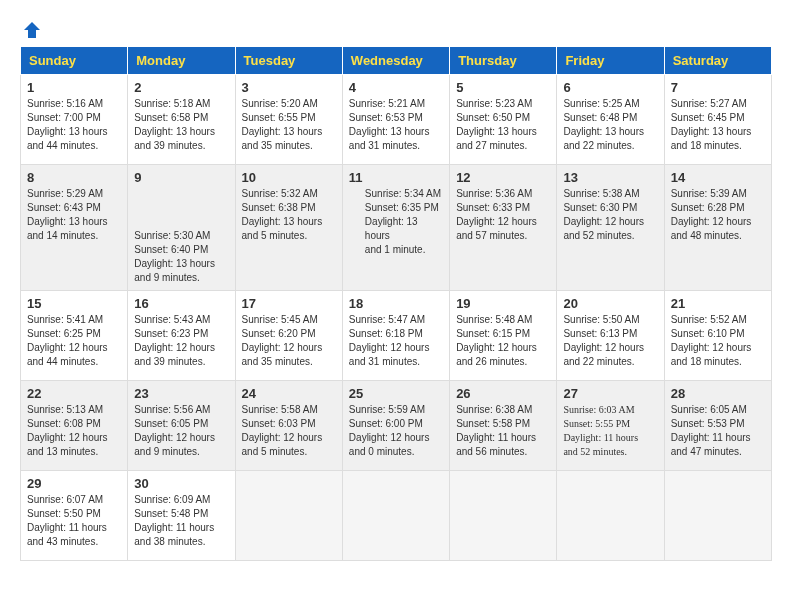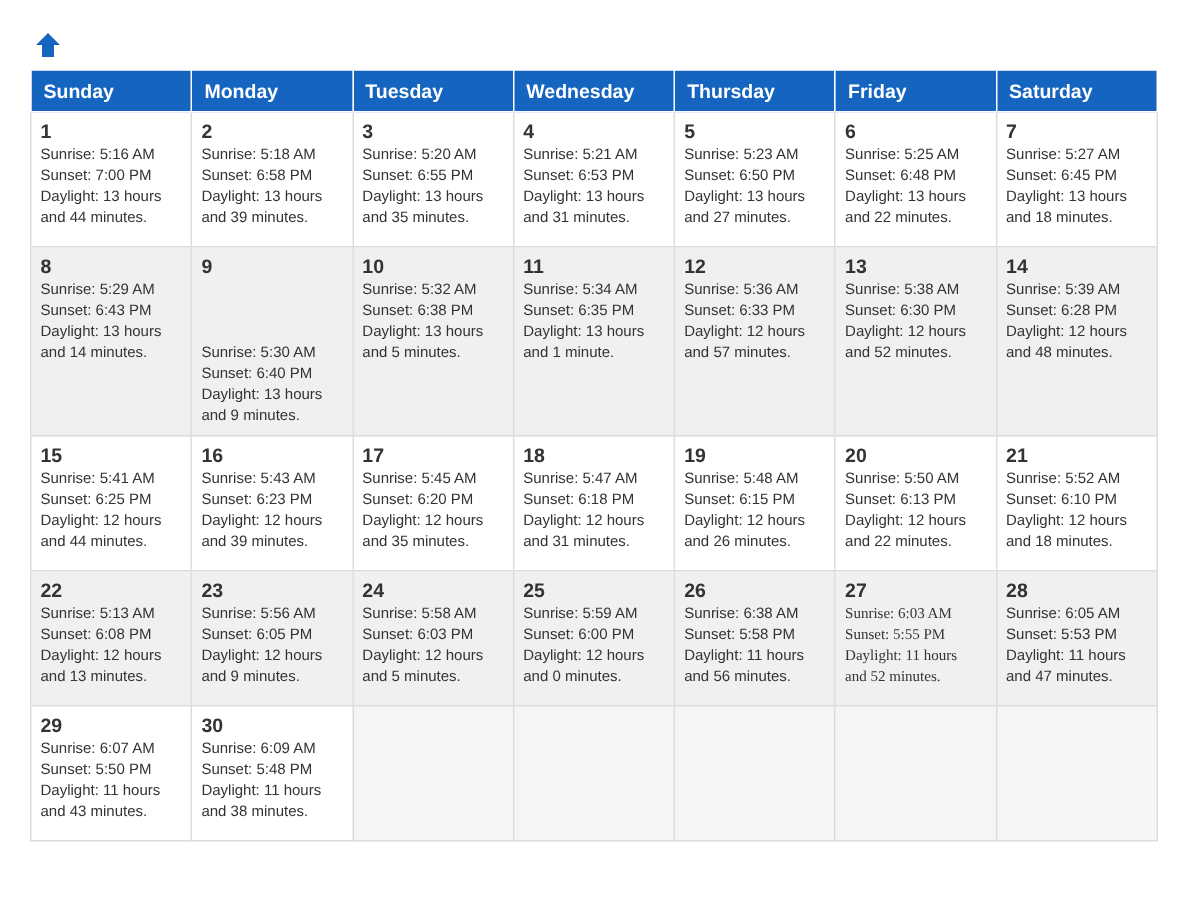--- a/index.html
+++ b/index.html
@@ -52,21 +52,21 @@
       font-size: 16px;
       color: #555;
     }
     .calendar {
       width: 100%;
       border-collapse: collapse;
       table-layout: fixed;
     }
     .calendar th {
       background-color: #1565c0;
-      color: #ffffff;
+      color: #fde047;
       text-align: left;
       padding: 6px 8px;
       font-size: 13px;
       font-weight: bold;
       border: 1px solid #fff;
     }
     .calendar td {
       border: 1px solid #ddd;
       vertical-align: top;
       padding: 5px 6px;
@@ -198,21 +198,21 @@
         </td>
         <td>
           <span class="day-num">10</span>
           <div class="day-info" style="white-space: pre-line;">Sunrise: 5:32 AM
 Sunset: 6:38 PM
 Daylight: 13 hours
 and 5 minutes.</div>
         </td>
         <td>
           <span class="day-num">11</span>
-          <div class="day-info" style="white-space: pre-line;">Sunrise: 5:34 AM
+          <div class="day-info" style="white-space: pre-line; margin-left: 16px;">Sunrise: 5:34 AM
 Sunset: 6:35 PM
 Daylight: 13 hours
 and 1 minute.</div>
         </td>
         <td>
           <span class="day-num">12</span>
           <div class="day-info" style="white-space: pre-line;">Sunrise: 5:36 AM
 Sunset: 6:33 PM
 Daylight: 12 hours
 and 57 minutes.</div>

